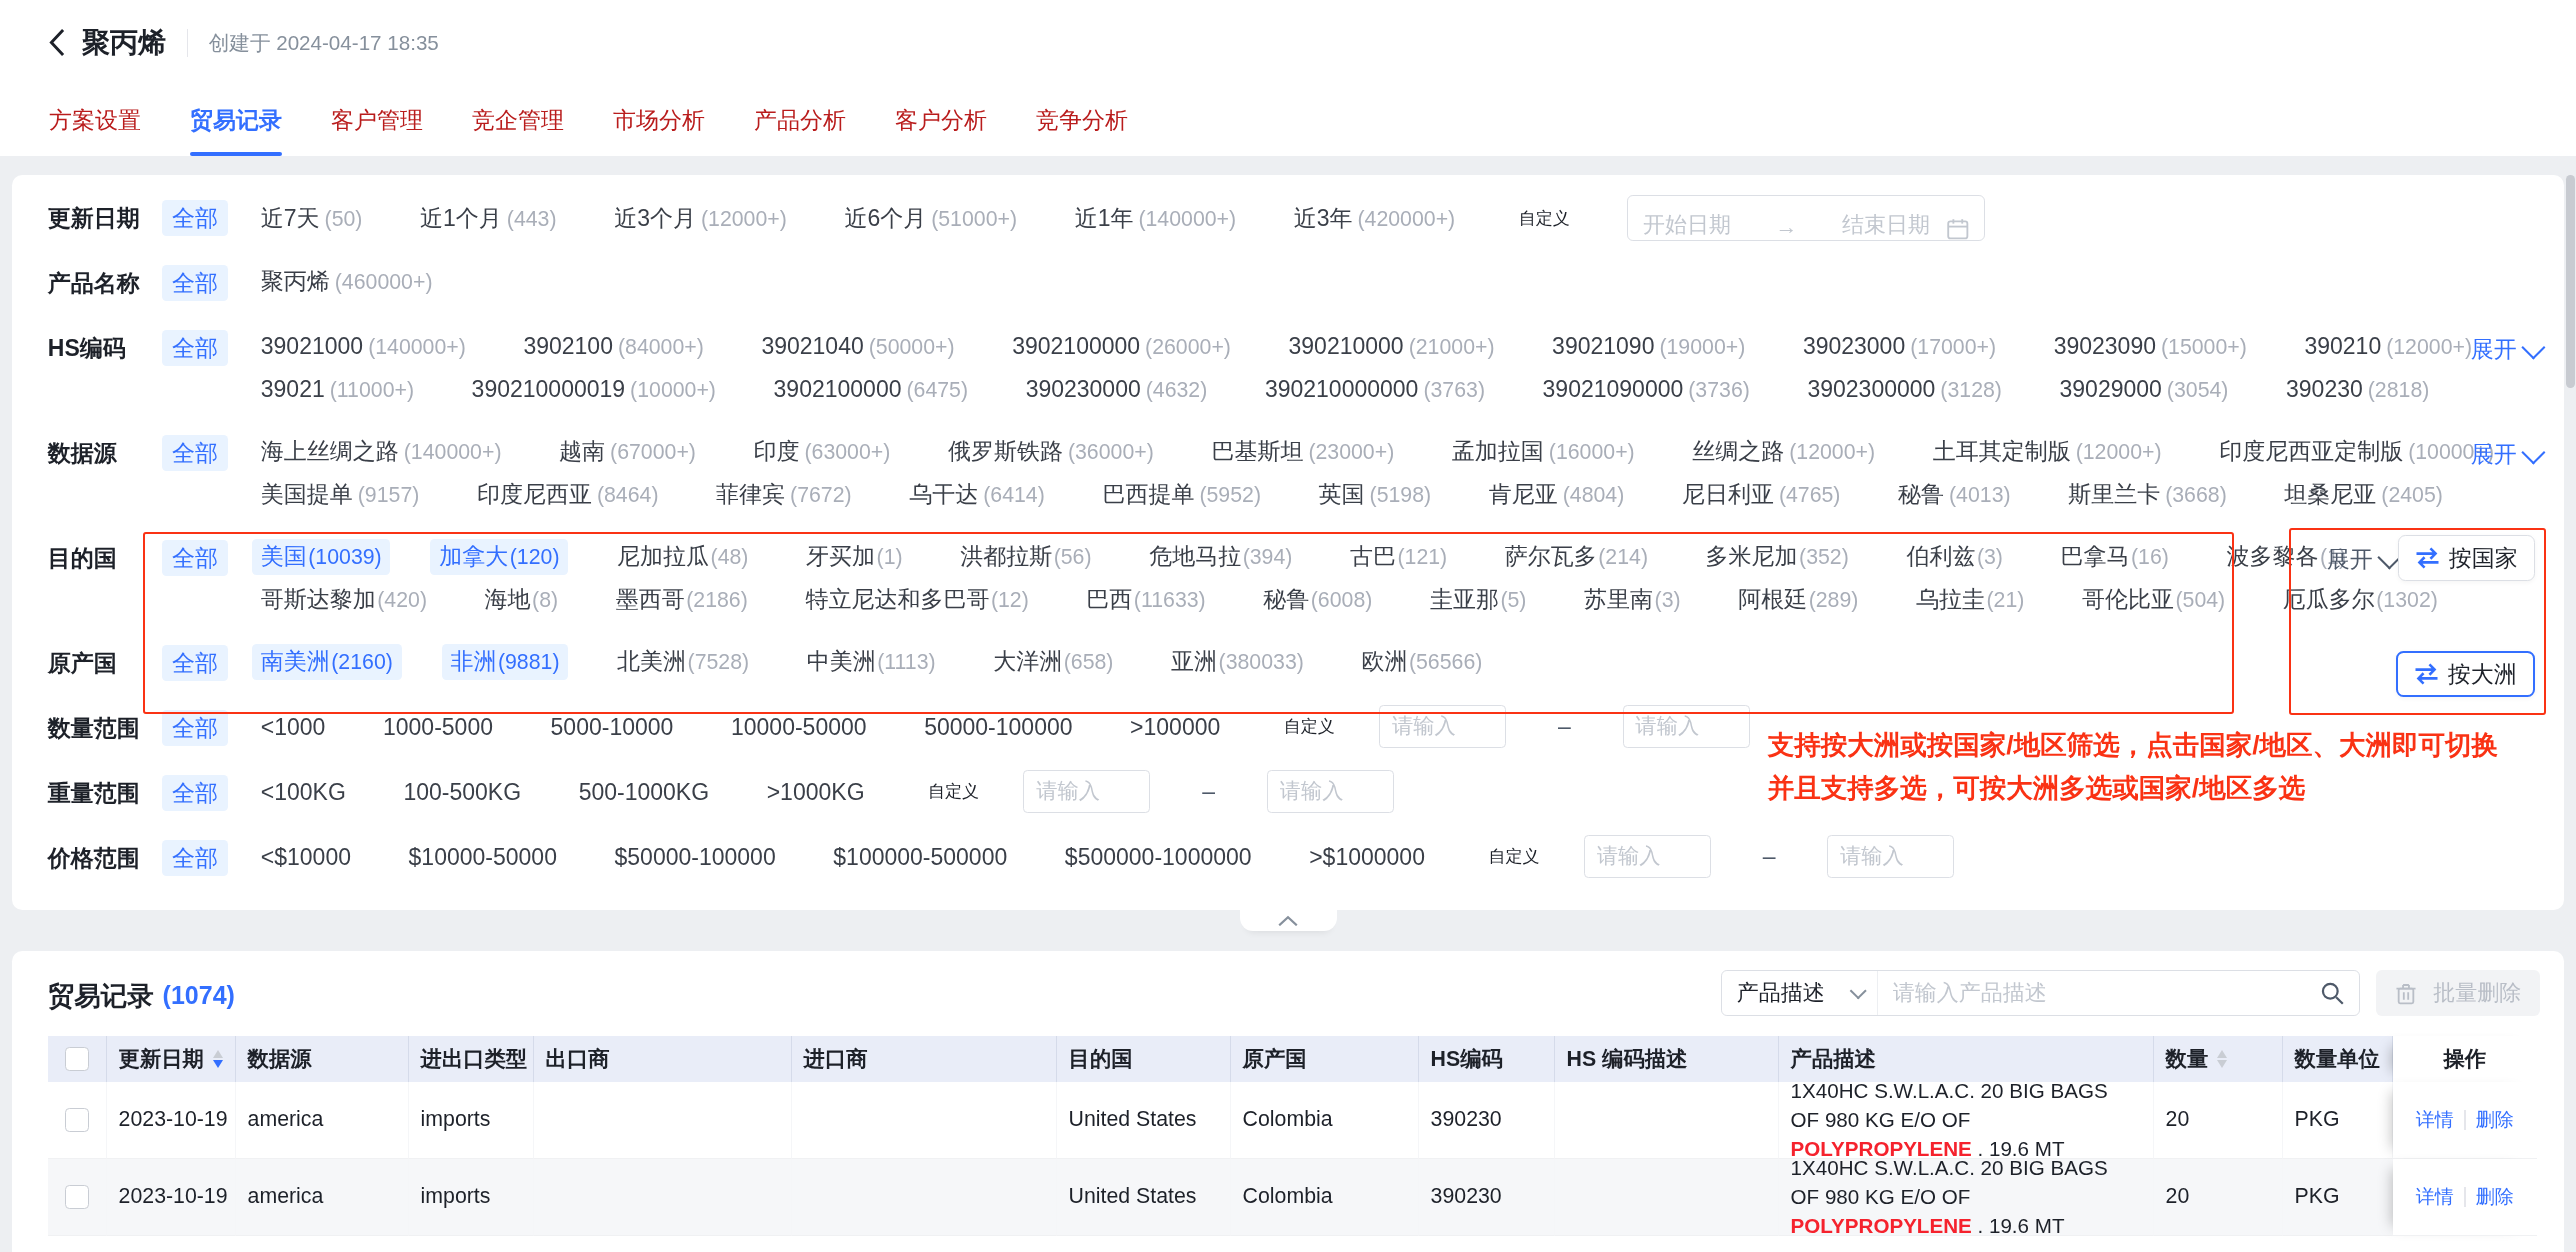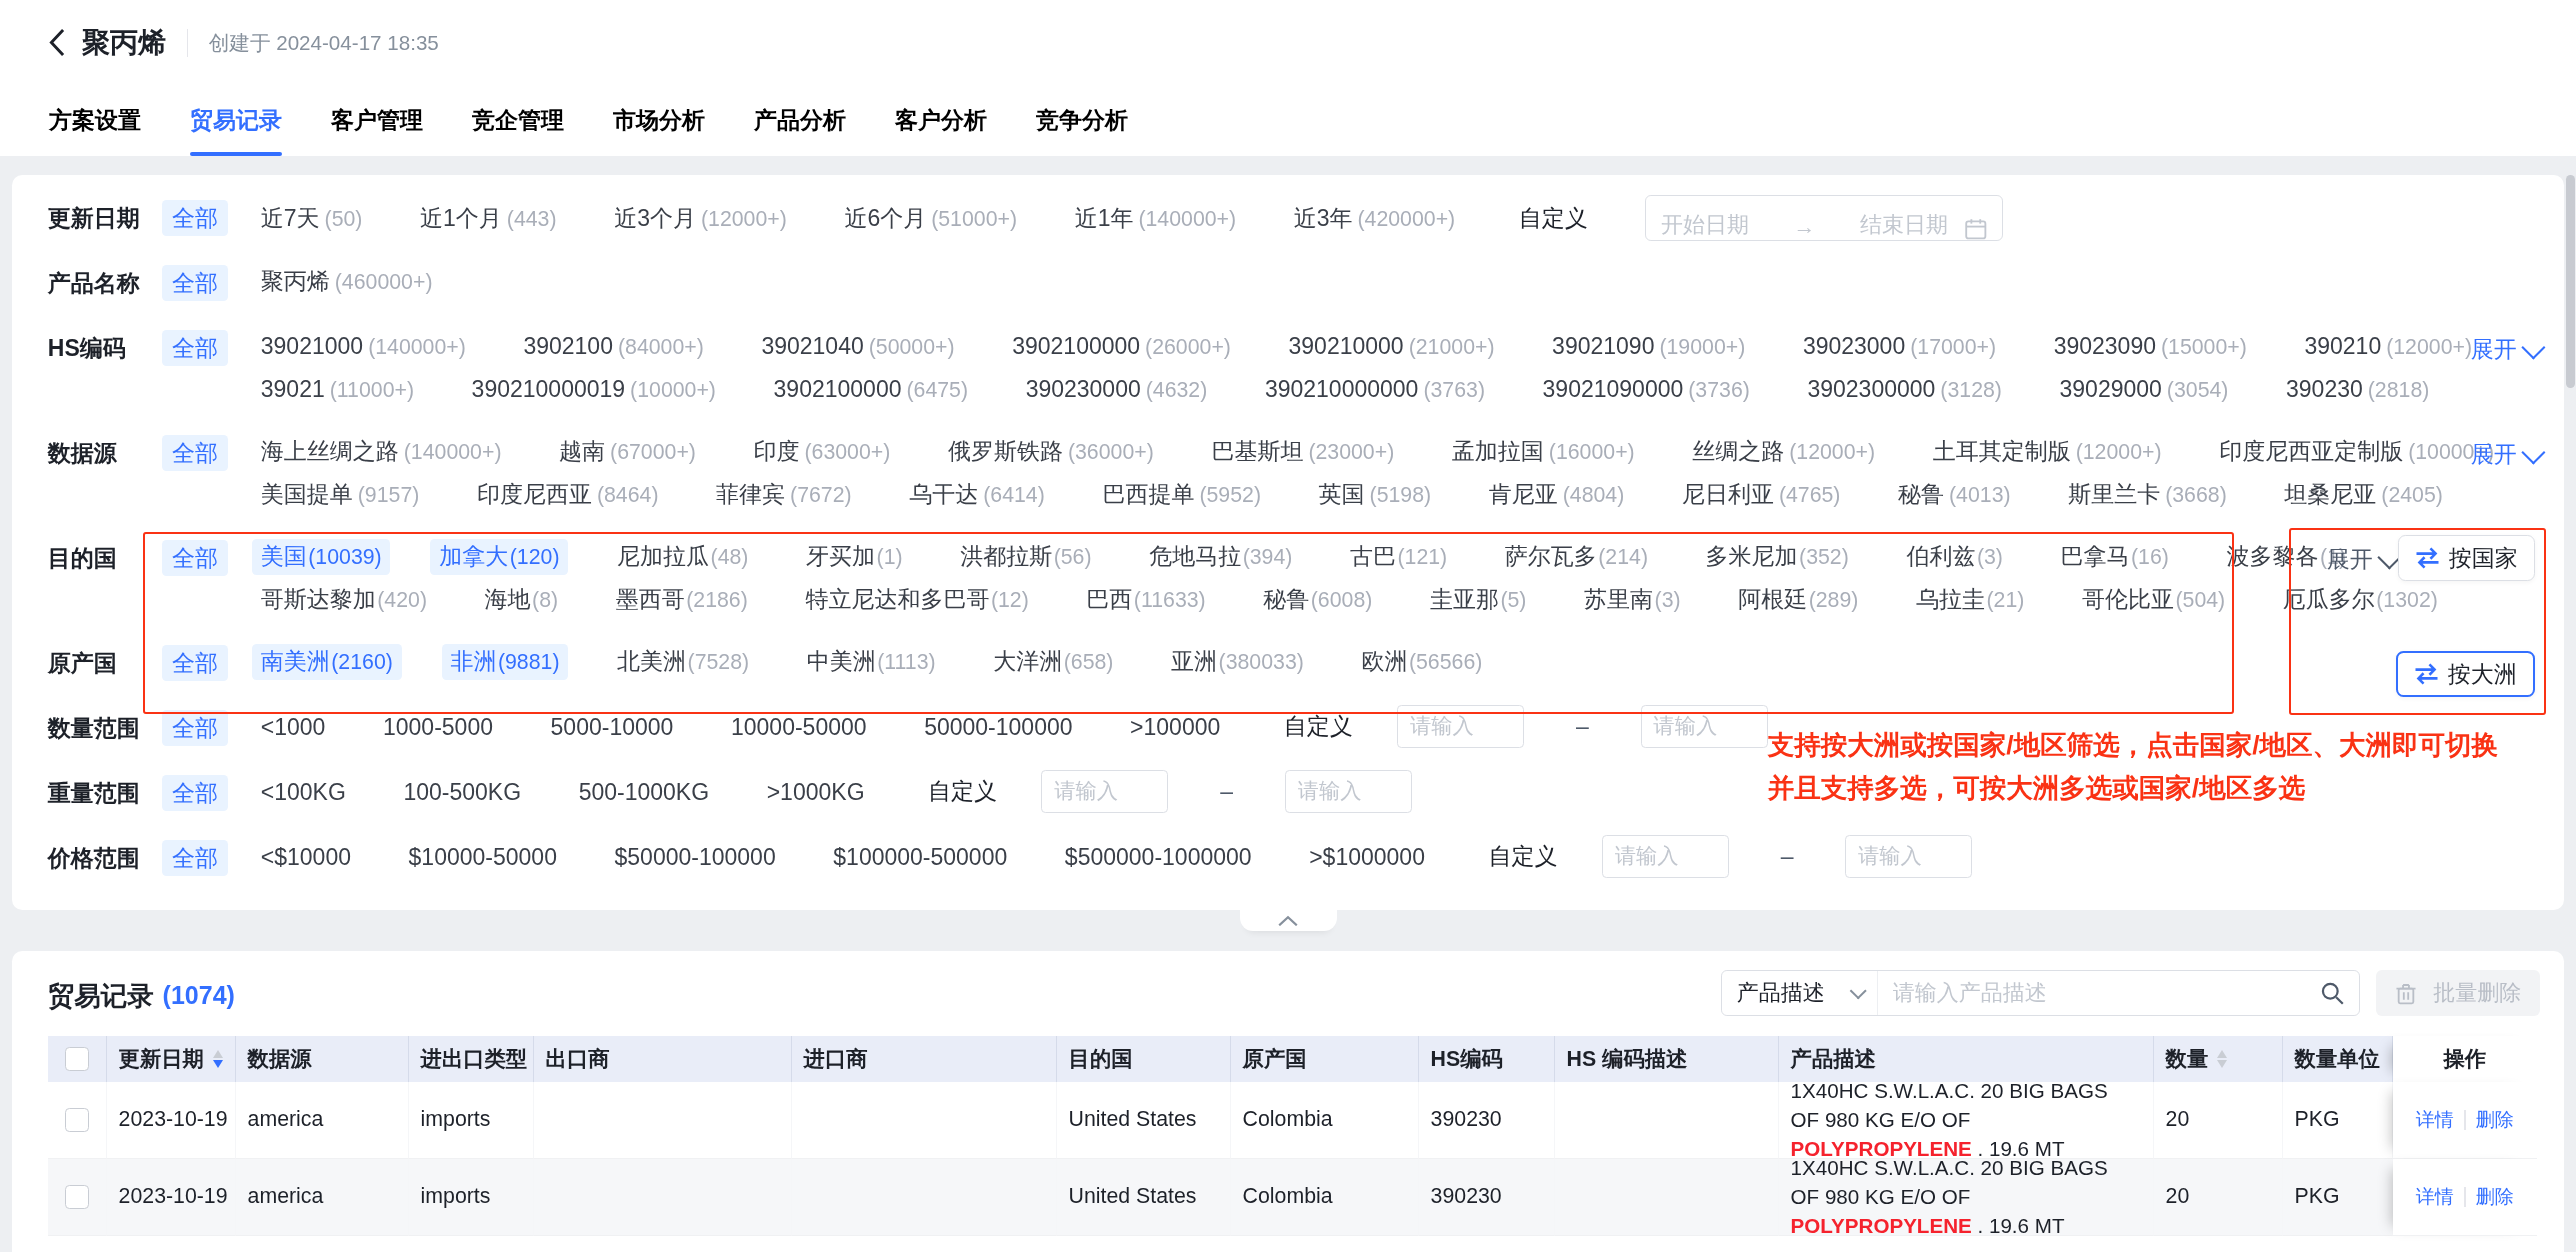--- a/index.html
+++ b/index.html
@@ -8,41 +8,41 @@
 
   
   .tophdr{height:85px;background:#fff;display:flex;align-items:center;padding-left:47px;}
   .backbtn{display:flex;align-items:center;cursor:pointer;}
   .ptitle{font-size:28px;font-weight:700;color:#1D2129;margin-left:16px;}
   .hdr-div{width:1.5px;height:28px;background:#E5E6EB;margin:0 20.6px;}
   .created{font-size:20.6px;color:#86909C;}
 
   
   .tabbar{height:71px;background:#fff;display:flex;align-items:center;gap:49px;padding-left:49px;border-bottom:1.5px solid #EDEFF2;}
-  .tab{position:relative;font-size:23px;color:#000000;font-weight:700;height:71px;display:flex;align-items:center;cursor:pointer;}
+  .tab{position:relative;font-size:23px;color:#b91c1c;font-weight:400;height:71px;display:flex;align-items:center;cursor:pointer;}
   .tab.active{color:var(--accent);font-weight:700;}
   .tab.active::after{content:"";position:absolute;left:0;right:0;bottom:0;height:4.4px;border-radius:2.2px;background:var(--accent);}
 
   .content{padding:17.7px 11.8px 0;}
   .card{background:#fff;border-radius:10.3px;}
   .fcard{position:relative;padding:20.6px 25px 29px 36px;}
 
   
   .frow{position:relative;display:flex;align-items:flex-start;margin-bottom:19px;}
   .flabel{flex:none;width:114px;font-size:23px;font-weight:700;color:#1D2129;line-height:46px;}
   .fall{flex:none;margin-right:23.6px;margin-top:4.4px;padding:4.4px 10.3px;border-radius:4.4px;background:var(--chipbg);color:var(--accent);font-size:23px;line-height:28px;cursor:pointer;}
   .fcol{flex:1;min-width:0;}
   .chips{display:flex;flex-wrap:nowrap;column-gap:40px;min-height:43px;align-items:center;}
   .chip{display:inline-flex;align-items:baseline;padding:3.7px 8.8px;border-radius:4.4px;font-size:23px;color:#3A3F48;white-space:nowrap;cursor:pointer;line-height:28px;}
   .chip .chip-c{color:#A9AEB8;font-size:21.3px;}
   .chips.spaced .chip-c{margin-left:5px;}
   .chips.tight .chip-c{margin-left:1.5px;}
   .chip.sel{background:var(--chipbg);color:var(--accent);}
   .chip.sel .chip-c{color:var(--accent);}
-  .plain{font-size:23px;color:#1D2129;font-weight:500;white-space:nowrap;}
+  .plain{font-size:17px;color:#1D2129;font-weight:500;white-space:nowrap;}
   .expand{position:absolute;right:0;top:8.8px;display:flex;align-items:center;gap:5.9px;color:var(--accent);font-size:23px;cursor:pointer;}
   .chev{width:14.7px;height:14.7px;border-right:2.2px solid currentColor;border-bottom:2.2px solid currentColor;transform:rotate(45deg) translateY(-2.9px);}
 
   .daterange{display:flex;align-items:flex-end;width:358px;height:46px;margin-left:13.2px;border:1.5px solid #DCDFE5;border-radius:5.9px;padding:0 14.7px;box-sizing:border-box;background:#fff;}
   .dr-ph{font-size:22px;color:#C2C7CF;}
   .dr-arrow{flex:1;text-align:center;color:#C2C7CF;font-size:22px;}
   .num-in{width:127px;height:43px;border:1.5px solid #DCDFE5;border-radius:4.4px;font-size:21.3px;padding:0 11.8px;box-sizing:border-box;color:#1D2129;outline:none;background:#fff;}
   .num-in::placeholder{color:#C2C7CF;}
   .dash{margin:0 11.8px;color:#4E5969;font-size:23px;}
   .custom-gap{margin-left:14.7px;margin-right:4.4px;}

